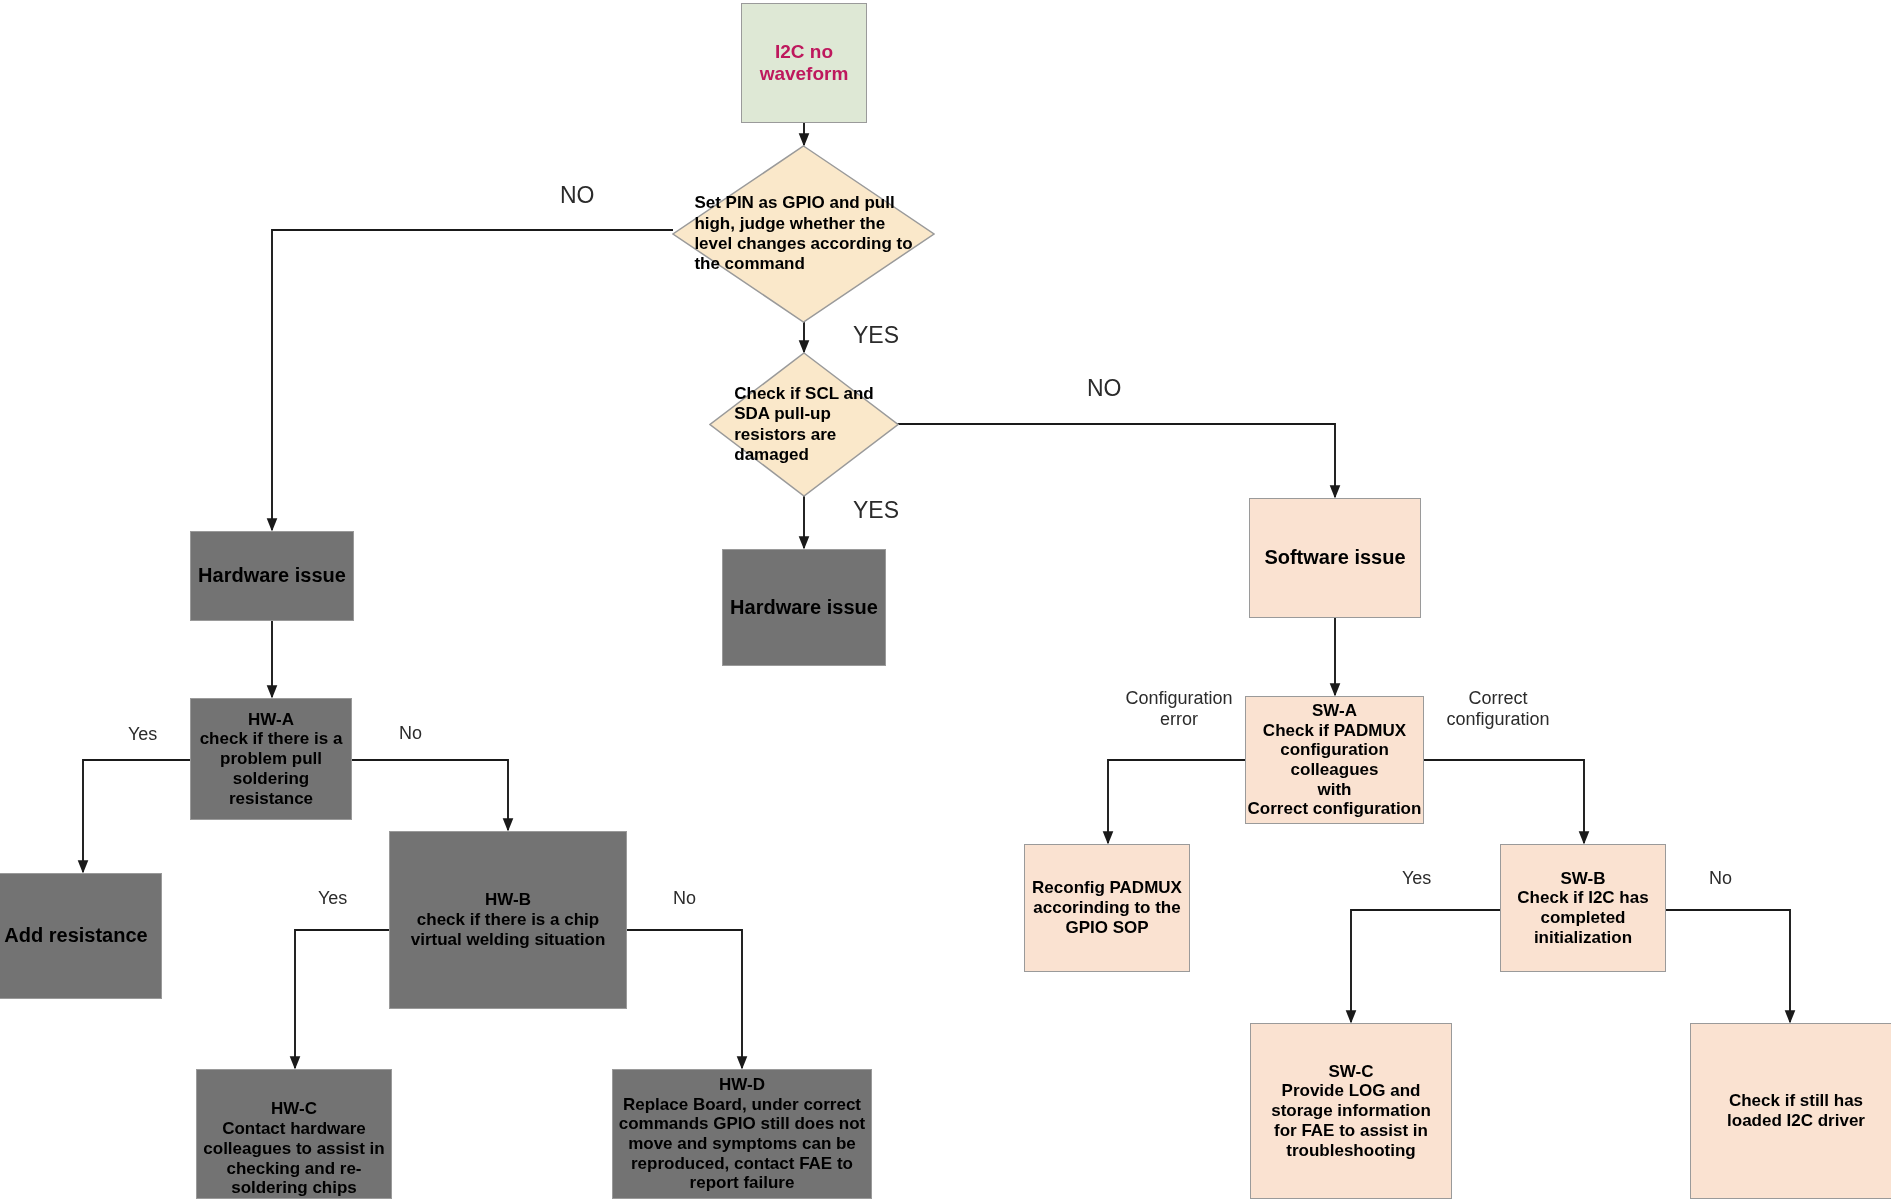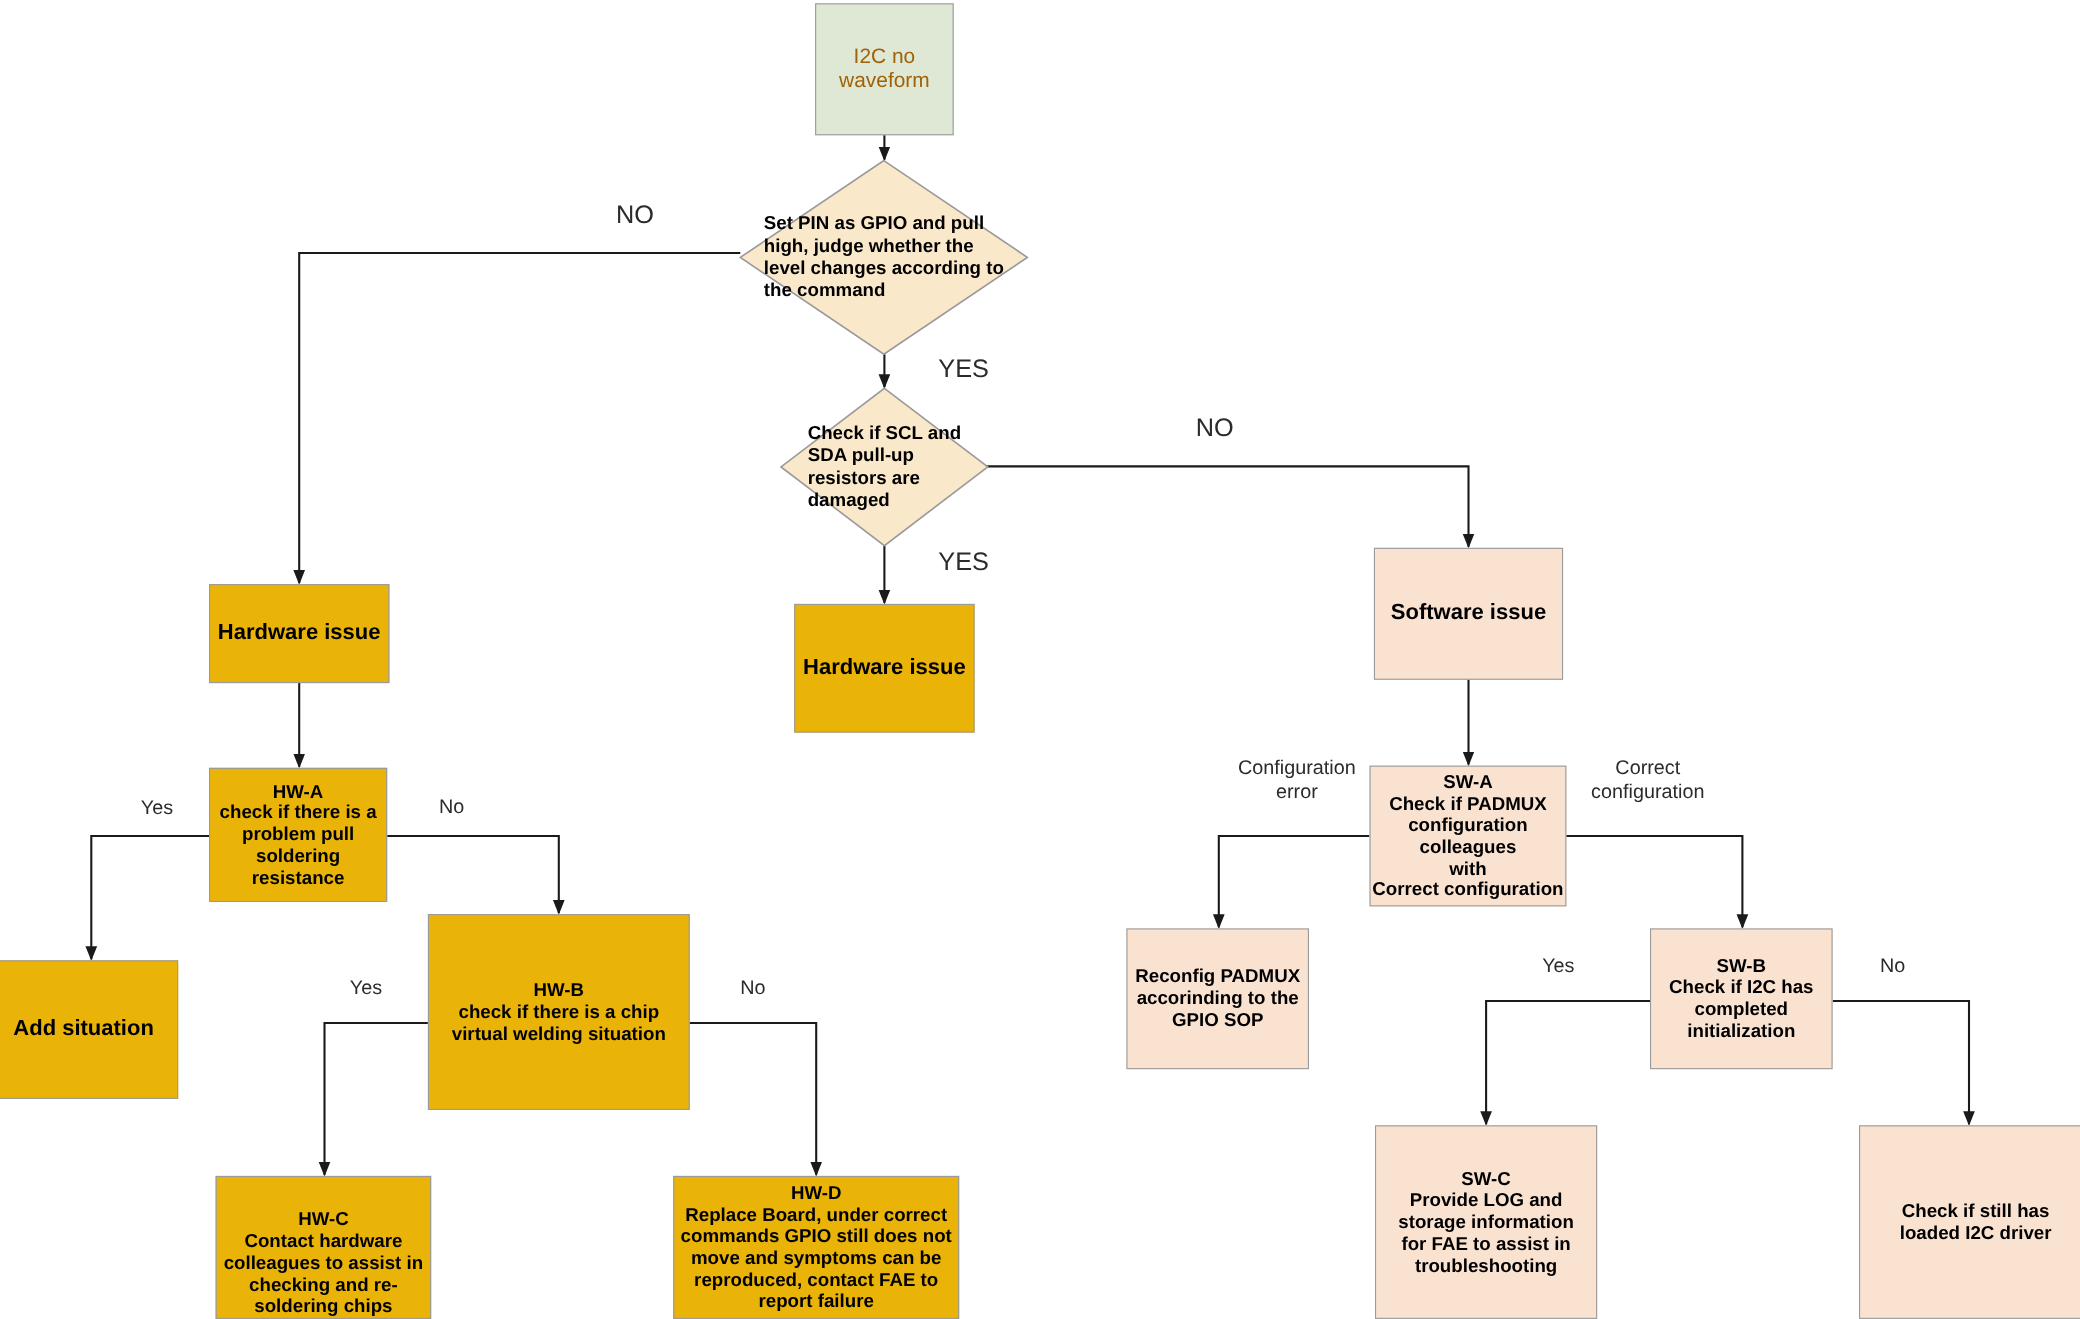--- a/index.html
+++ b/index.html
@@ -32,27 +32,27 @@
     align-items: center;
     justify-content: center;
     text-align: center;
     border: 1px solid #9a9a9a;
     line-height: 1.16;
     white-space: pre-line;
     color: #000000;
   }
   .node.green {
     background: #dee8d5;
-    font-weight: 400;
+    font-weight: 700;
     font-size: 19px;
-    color: #a16207;
+    color: #be185d;
     justify-content: center;
   }
   .node.cyan {
-    background: #eab308;
+    background: #737373;
     font-weight: bold;
     font-size: 17px;
   }
   .node.peach {
     background: #fae2d1;
     font-weight: bold;
     font-size: 17px;
   }
   .node.cyan.plainlabel,
   .node.peach.plainlabel {
@@ -182,21 +182,21 @@
 
   <div class="node cyan" style="left:190px; top:698px; width:162px; height:122px;">
     <span>HW-A
 check if there is a
 problem pull
 soldering
 resistance</span>
   </div>
 
   <div class="node cyan plainlabel" style="left:-10px; top:873px; width:172px; height:126px;">
-    <span>Add situation</span>
+    <span>Add resistance</span>
   </div>
 
   <div class="node cyan" style="left:389px; top:831px; width:238px; height:178px;">
     <span>HW-B
 check if there is a chip
 virtual welding situation</span>
   </div>
 
   <div class="node cyan" style="left:196px; top:1069px; width:196px; height:130px;align-items:flex-end;">
     <span>HW-C

